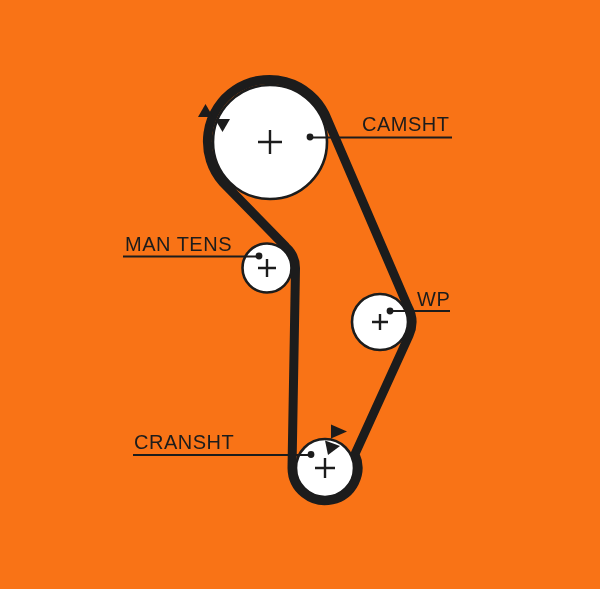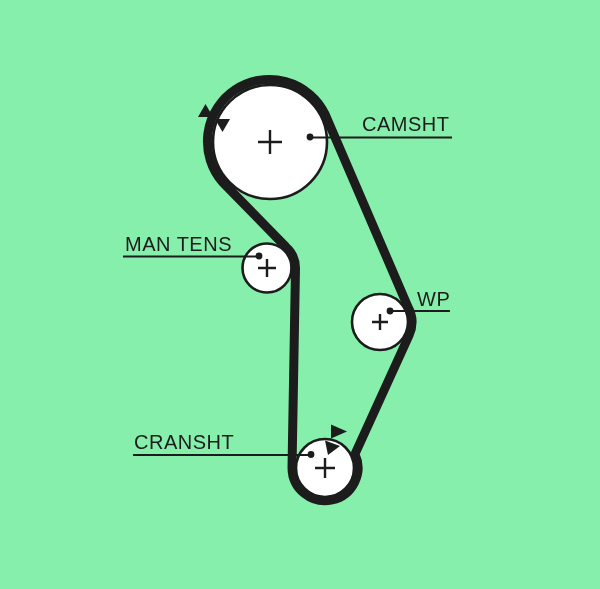--- a/index.html
+++ b/index.html
@@ -4,21 +4,21 @@
 <style>
   html, body {
     margin: 0;
     padding: 0;
     background: #ffffff;
   }
   #stage {
     position: relative;
     width: 600px;
     height: 589px;
-    background: #86efac;
+    background: #f97316;
     overflow: hidden;
     font-family: "Liberation Sans", sans-serif;
   }
   svg text {
     font-family: "Liberation Sans", sans-serif;
     font-size: 20px;
     letter-spacing: 0.5px;
     fill: #1c1c1c;
   }
   .pulley-circle { fill: #ffffff; }

